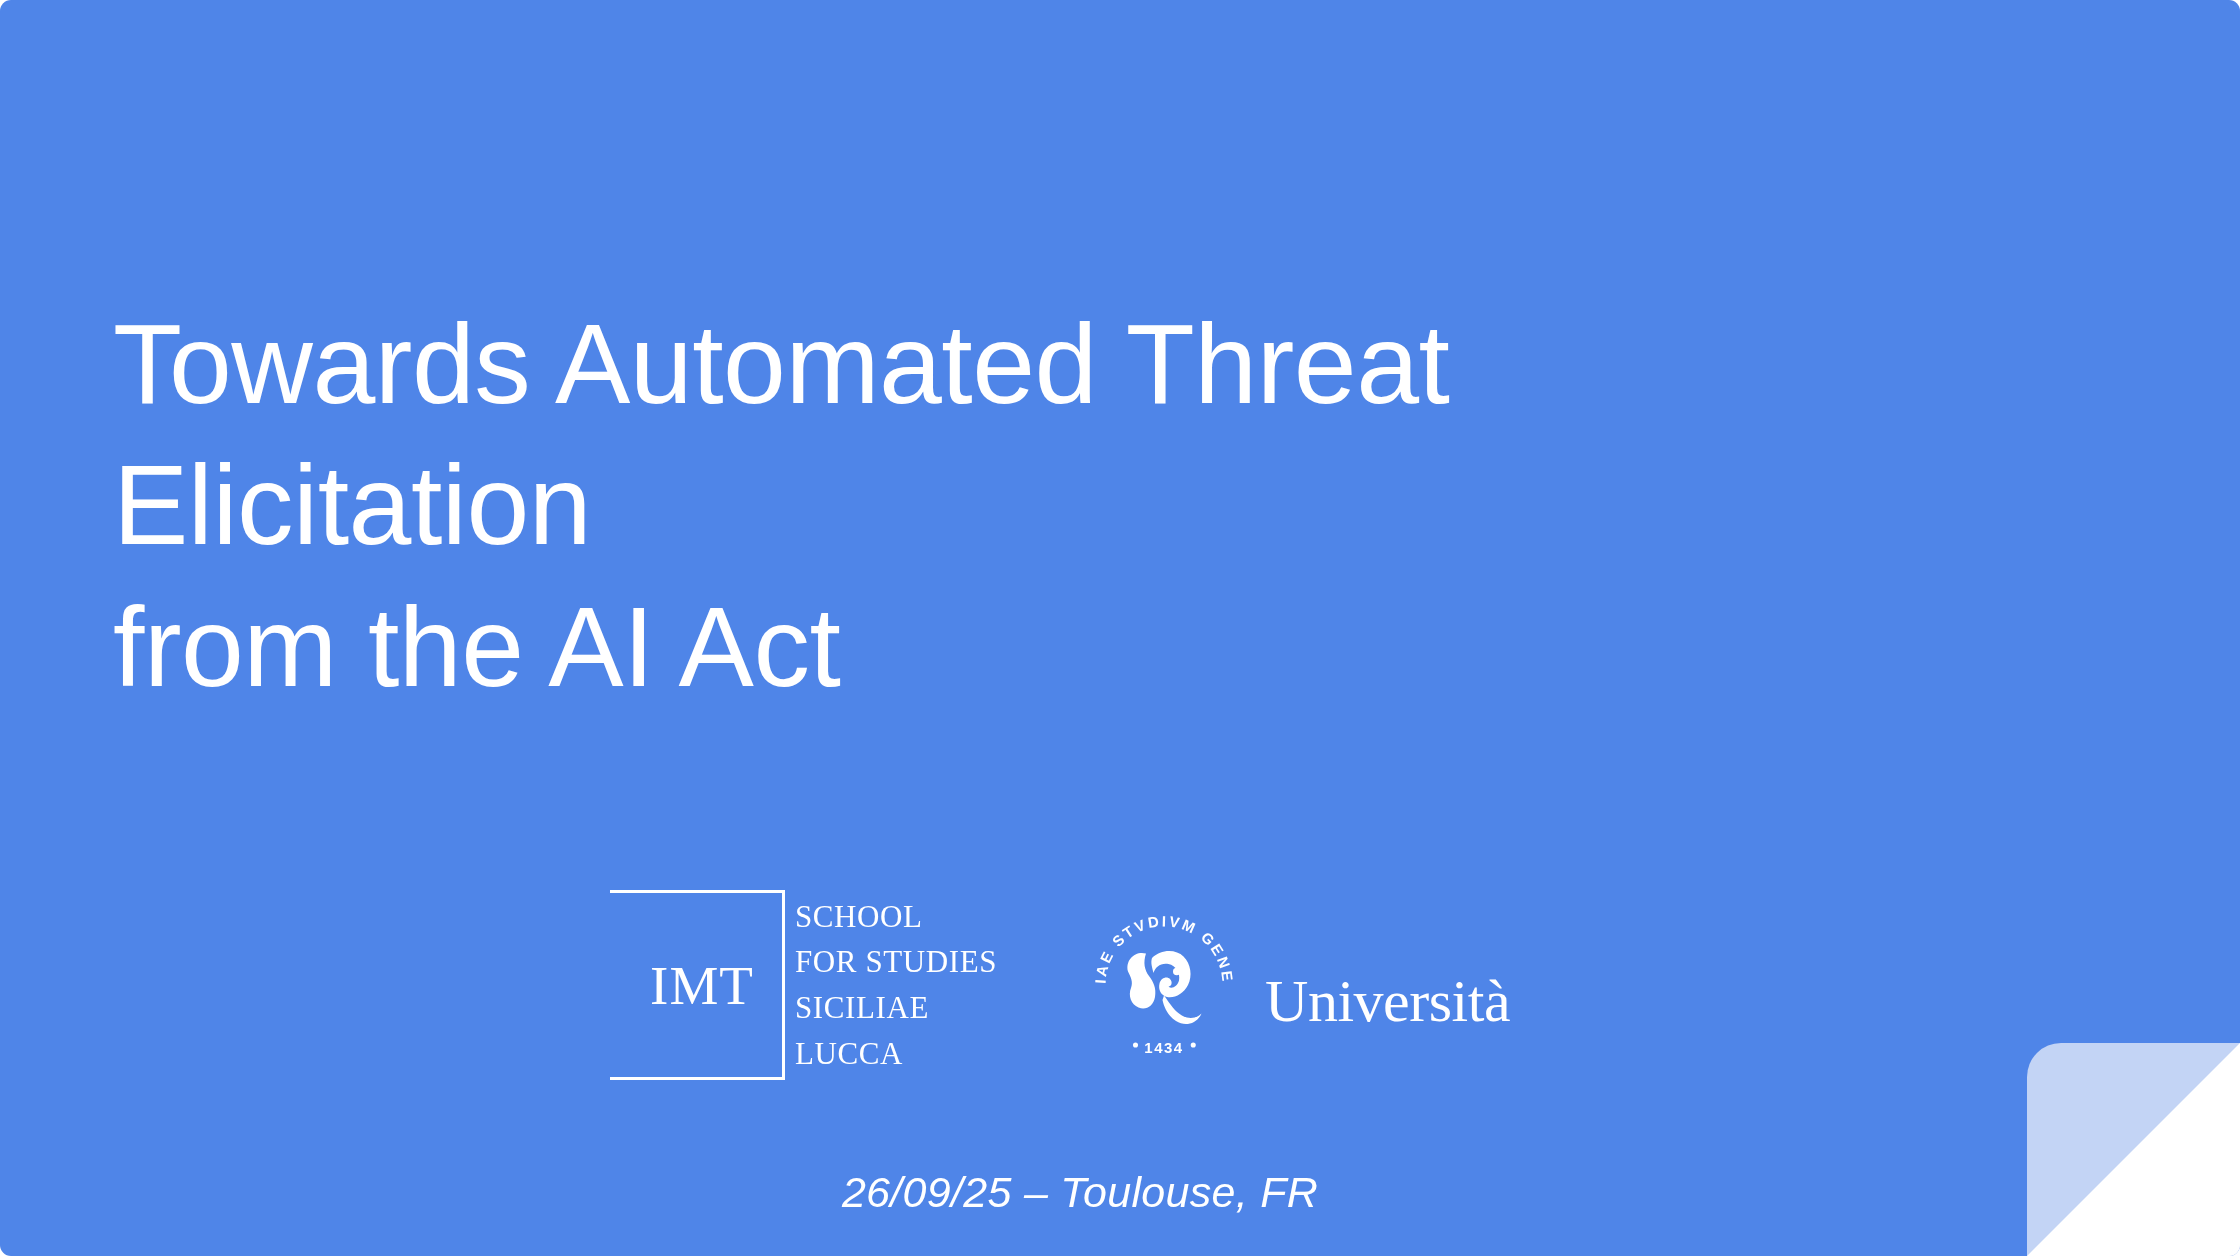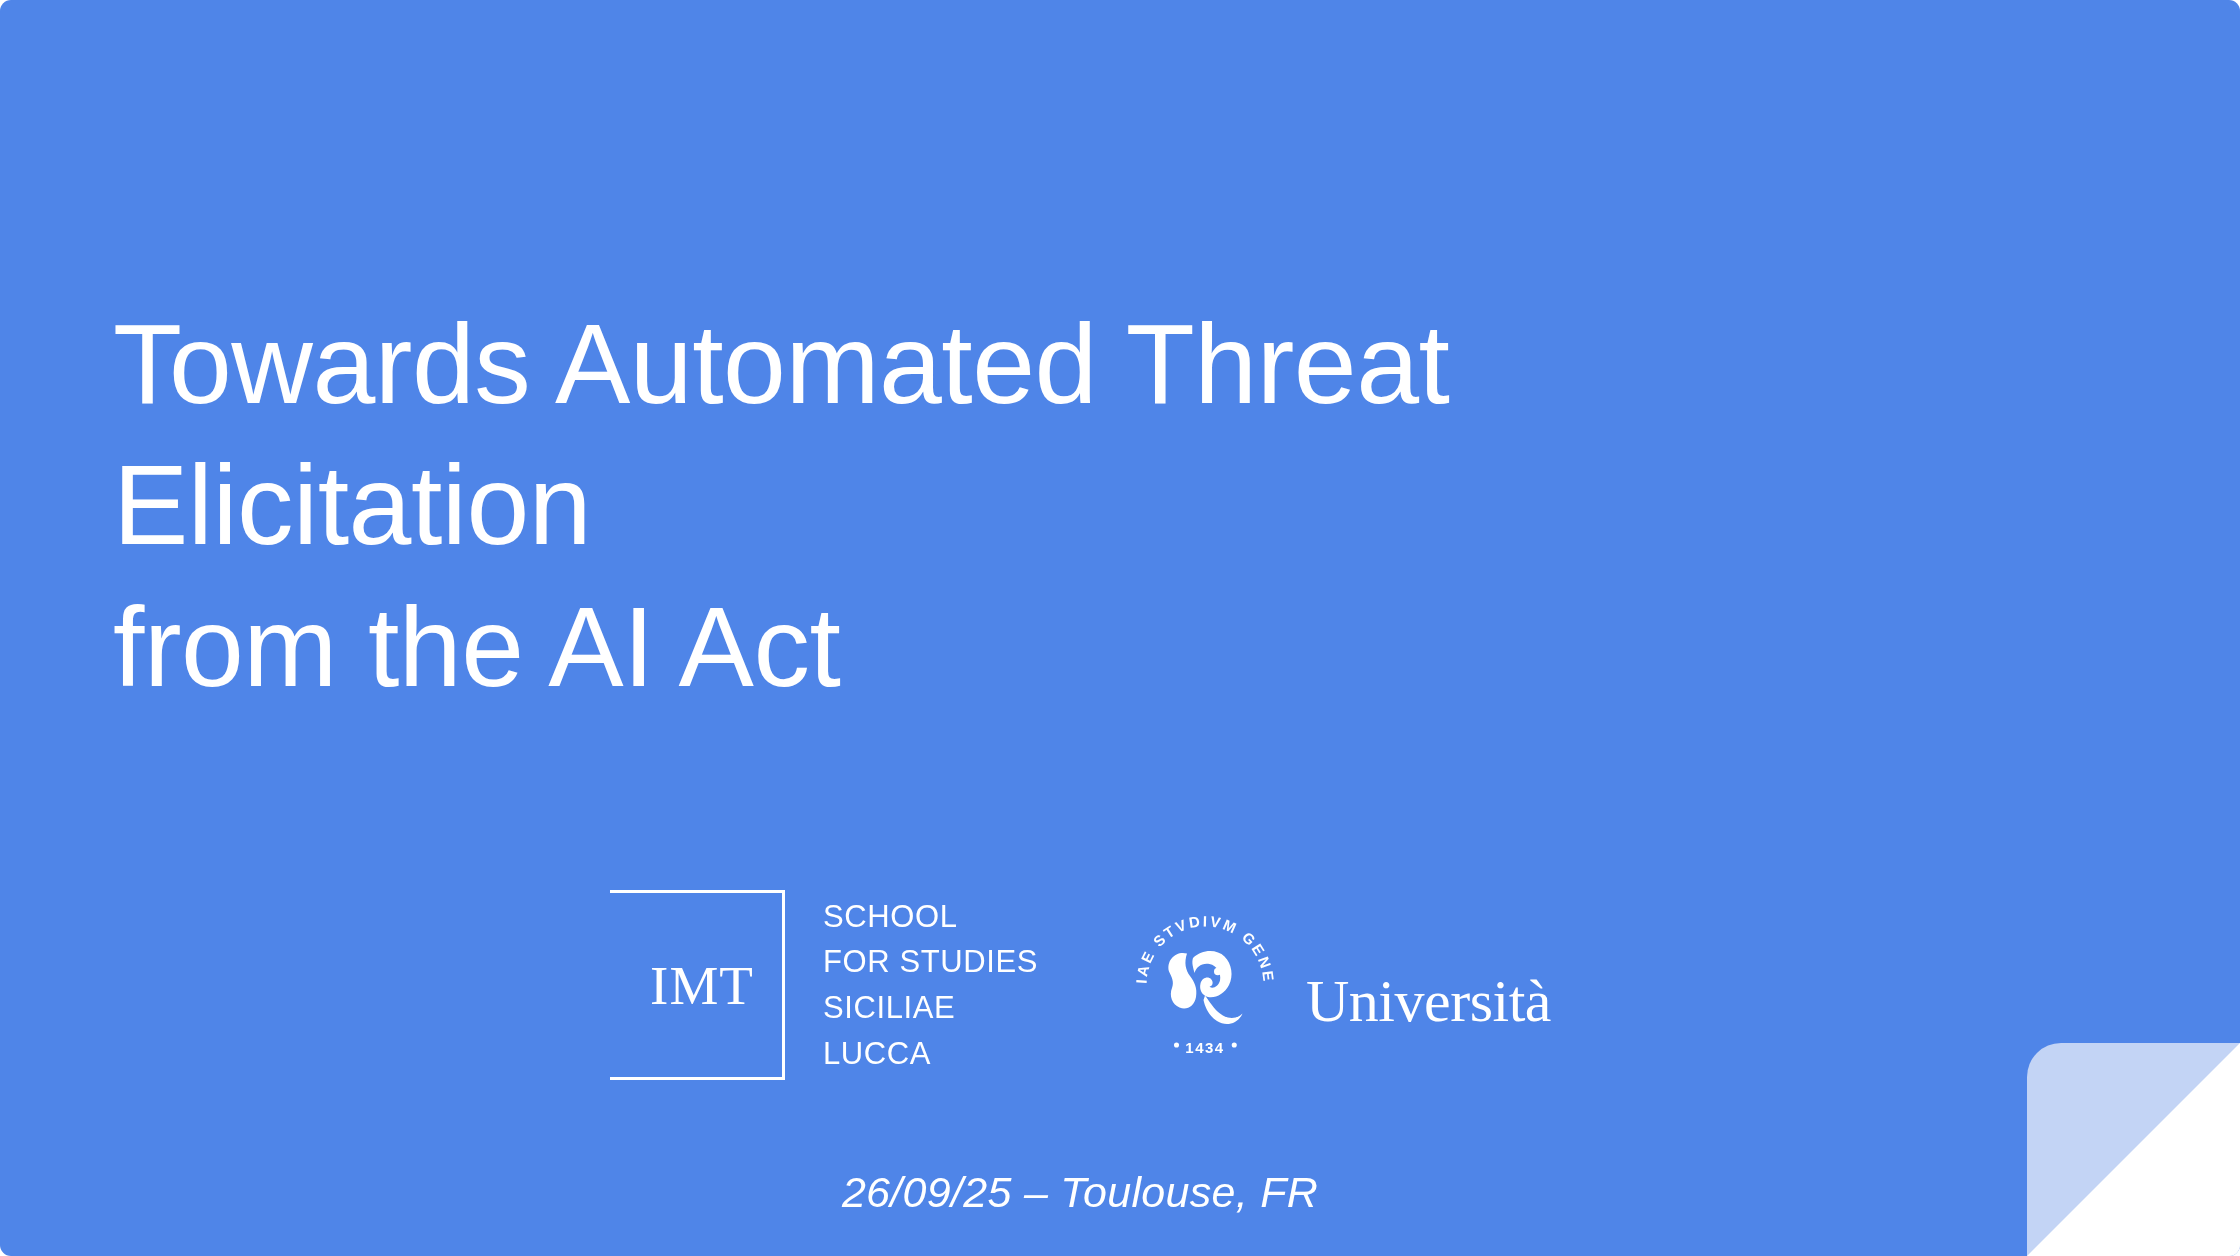--- a/index.html
+++ b/index.html
@@ -117,27 +117,27 @@
   #imt-mark .imt-letters {
     color: #ffffff;
     font-family: "Liberation Serif", serif;
     font-size: 55px;
     font-weight: 400;
     letter-spacing: 1px;
     line-height: 1;
     transform: translateX(6px);
   }
   #imt-wordmark {
-    margin-left: 38px;
+    margin-left: 10px;
     display: flex;
     flex-direction: column;
     justify-content: center;
     height: 190px;
     color: #ffffff;
-    font-family: Liberation Sans, sans-serif;
+    font-family: Liberation Serif, serif;
     font-size: 31px;
     letter-spacing: 0.6px;
     line-height: 1.47;
   }
 
   
   #catania-logo {
     display: flex;
     align-items: center;
     gap: 26px;

